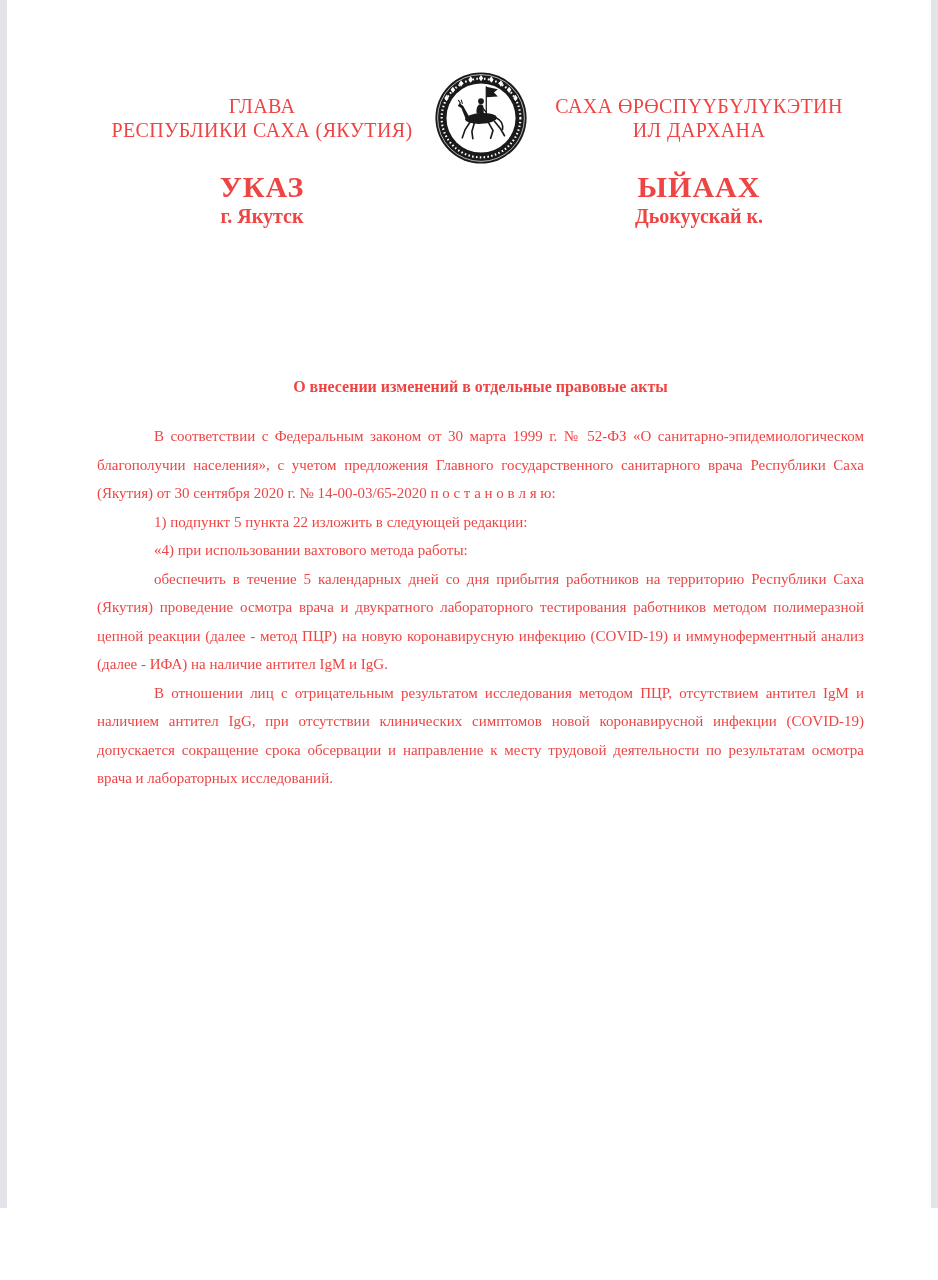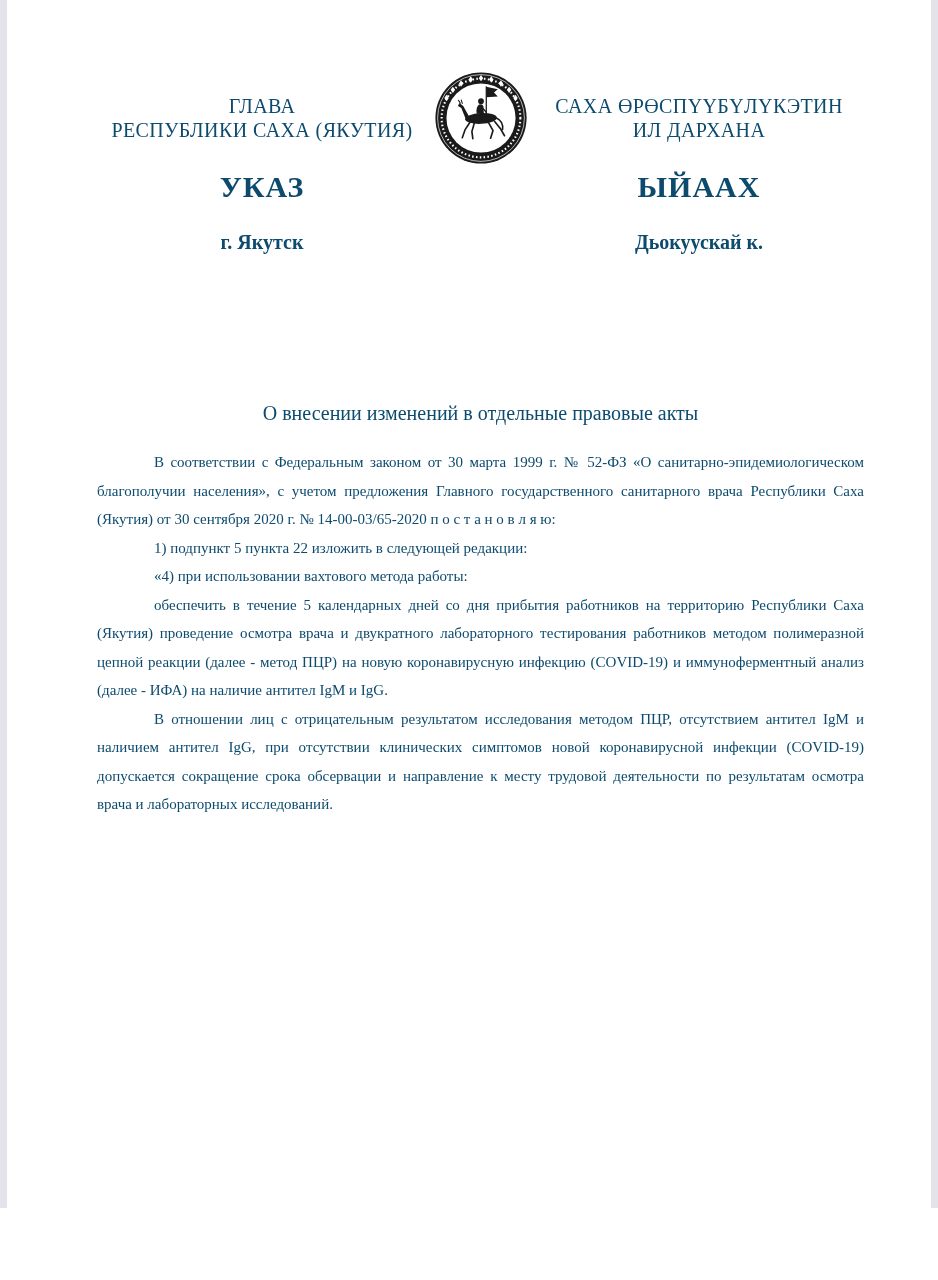--- a/index.html
+++ b/index.html
@@ -6,21 +6,21 @@
   body {
     width: 938px; height: 1280px;
     background: #ffffff;
     font-family: "Liberation Serif", "DejaVu Serif", serif;
   }
   .page {
     position: relative;
     width: 938px; height: 1208px;
     background: #ffffff;
     overflow: hidden;
-    color: #0c4a6e;
+    color: #ef4444;
   }
   .edge { position: absolute; top: 0; bottom: 0; width: 7px; background: #e3e3e9; }
   .edge-left  { left: 0; }
   .edge-right { right: 0; }
 
   .content {
     position: absolute;
     left: 97px; right: 74px; top: 0;
     filter: blur(0.25px);
   }
@@ -45,33 +45,33 @@
     grid-template-columns: 330px 1fr 330px;
   }
   .type-row { margin-top: 4px; }
   .doc-type {
     text-align: center;
     font-weight: bold;
     font-size: 30px;
     line-height: 34px;
     letter-spacing: 1px;
   }
-  .city-row { margin-top: 26px; }
+  .city-row { }
   .city {
     text-align: center;
     font-weight: bold;
     font-size: 20px;
     line-height: 24px;
   }
 
   .title {
     margin-top: 144px;
     text-align: center;
-    font-weight: normal;
-    font-size: 20px;
+    font-weight: bold;
+    font-size: 16px;
     line-height: 30px;
   }
 
   .body-text {
     margin-top: 20px;
     font-size: 15px;
     line-height: 28.5px;
     text-align: justify;
   }
   .body-text p { margin: 0; text-indent: 57px; }

